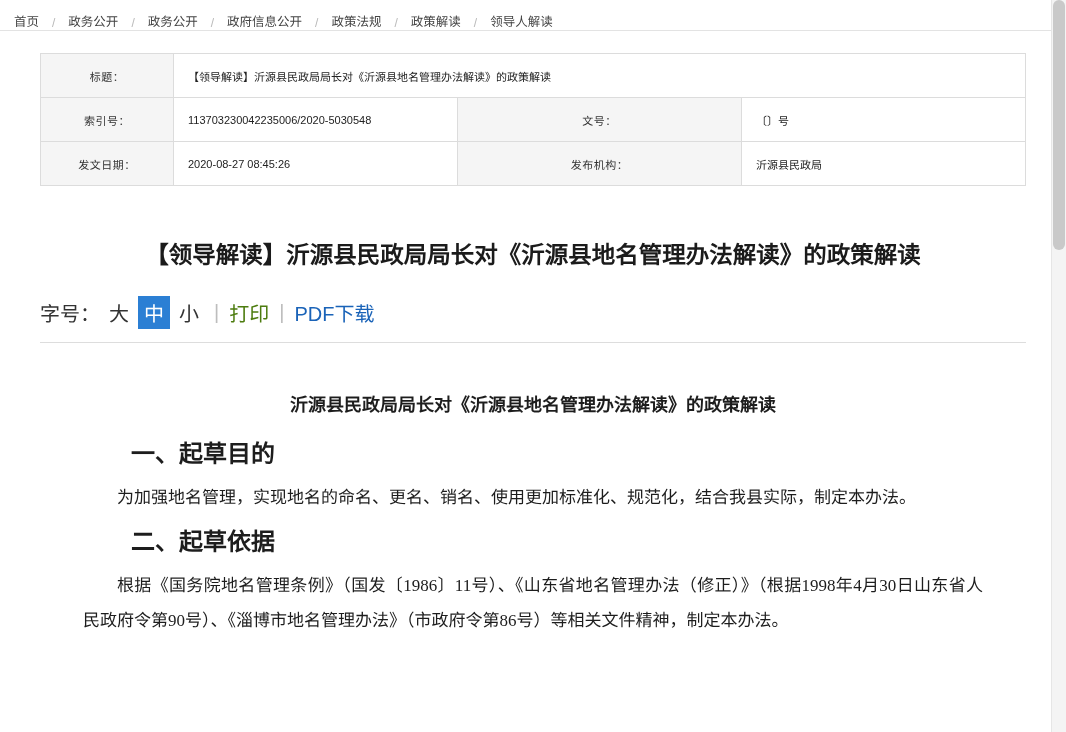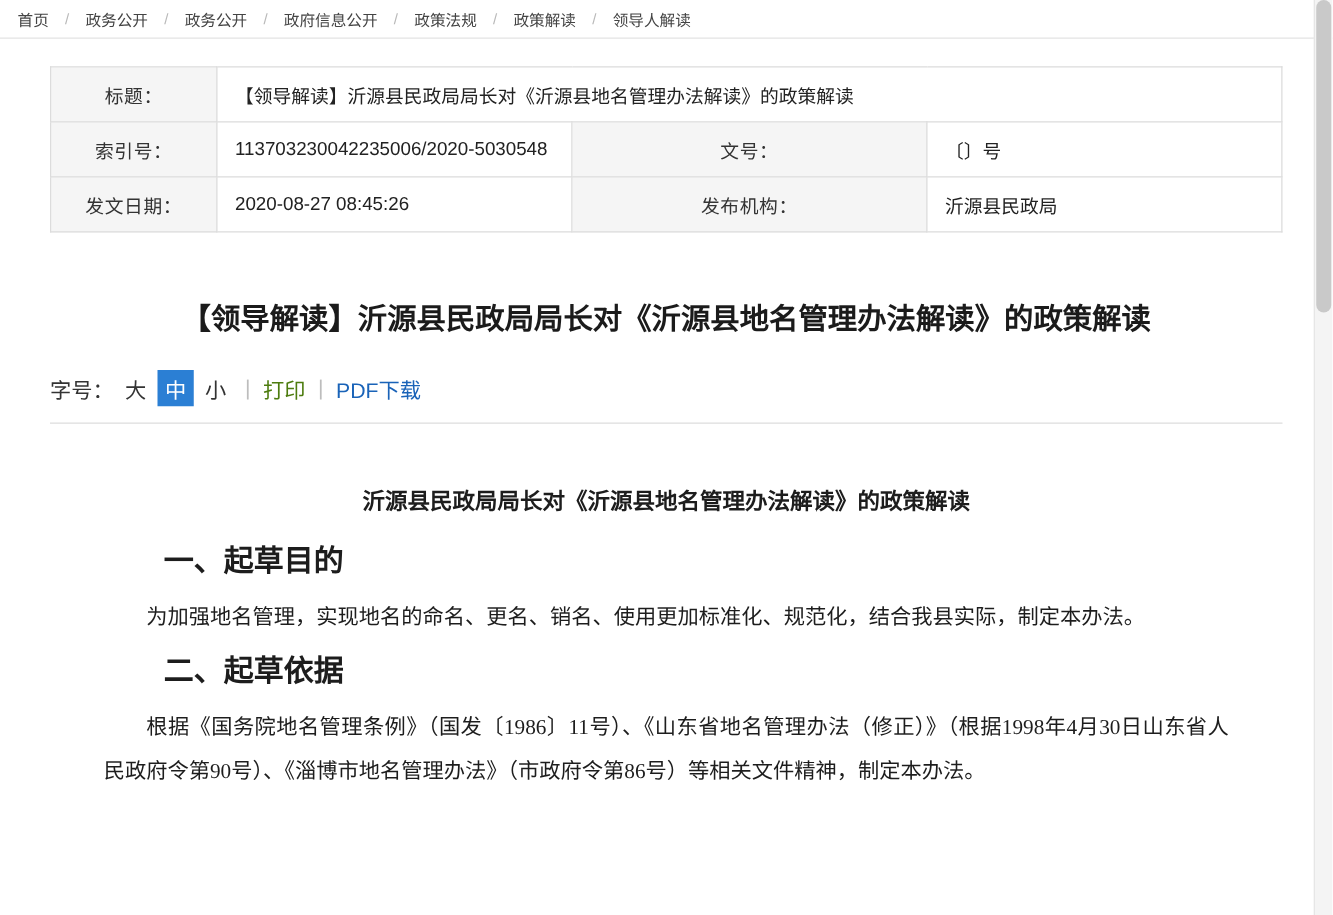--- a/index.html
+++ b/index.html
@@ -14,21 +14,21 @@
     font-family: "Liberation Sans", "DejaVu Sans", sans-serif;
     color: #333333;
     overflow: hidden;
     position: relative;
   }
 
   
   .breadcrumb {
     height: 30px;
     display: flex;
-    align-items: center;
+    align-items: flex-end;
     padding-left: 14px;
     font-size: 12.5px;
     color: #555555;
     background: #ffffff;
   }
   .breadcrumb .crumb {
     color: #444444;
     text-decoration: none;
     white-space: nowrap;
   }
@@ -43,21 +43,21 @@
     width: 100%;
   }
 
   
   .meta-table {
     width: 986px;
     margin: 22px auto 0 auto;
     border-collapse: collapse;
     border: 1px solid #dcdcdc;
     table-layout: fixed;
-    font-size: 15px;
+    font-size: 11px;
   }
   .meta-table td {
     border: 1px solid #dcdcdc;
     padding: 10px 14px;
     height: 23px;
     color: #222;
     vertical-align: middle;
     word-break: break-all;
   }
   .meta-table td.lbl {
@@ -90,21 +90,21 @@
     align-items: center;
     justify-content: space-between;
     font-size: 13.5px;
     color: #777777;
     padding-bottom: 13px;
   }
   .pub-date { color: #777777; }
   .pub-tools {
     display: flex;
     align-items: center;
-    font-size: 17px;
+    font-size: 20px;
     color: #444444;
   }
   .pub-tools .fs-label { color: #333; margin-right: 4px; }
   .pub-tools .fs {
     cursor: pointer;
     padding: 0 5px;
     color: #333333;
   }
   .pub-tools .fs.active {
     background: #2b7fd4;

